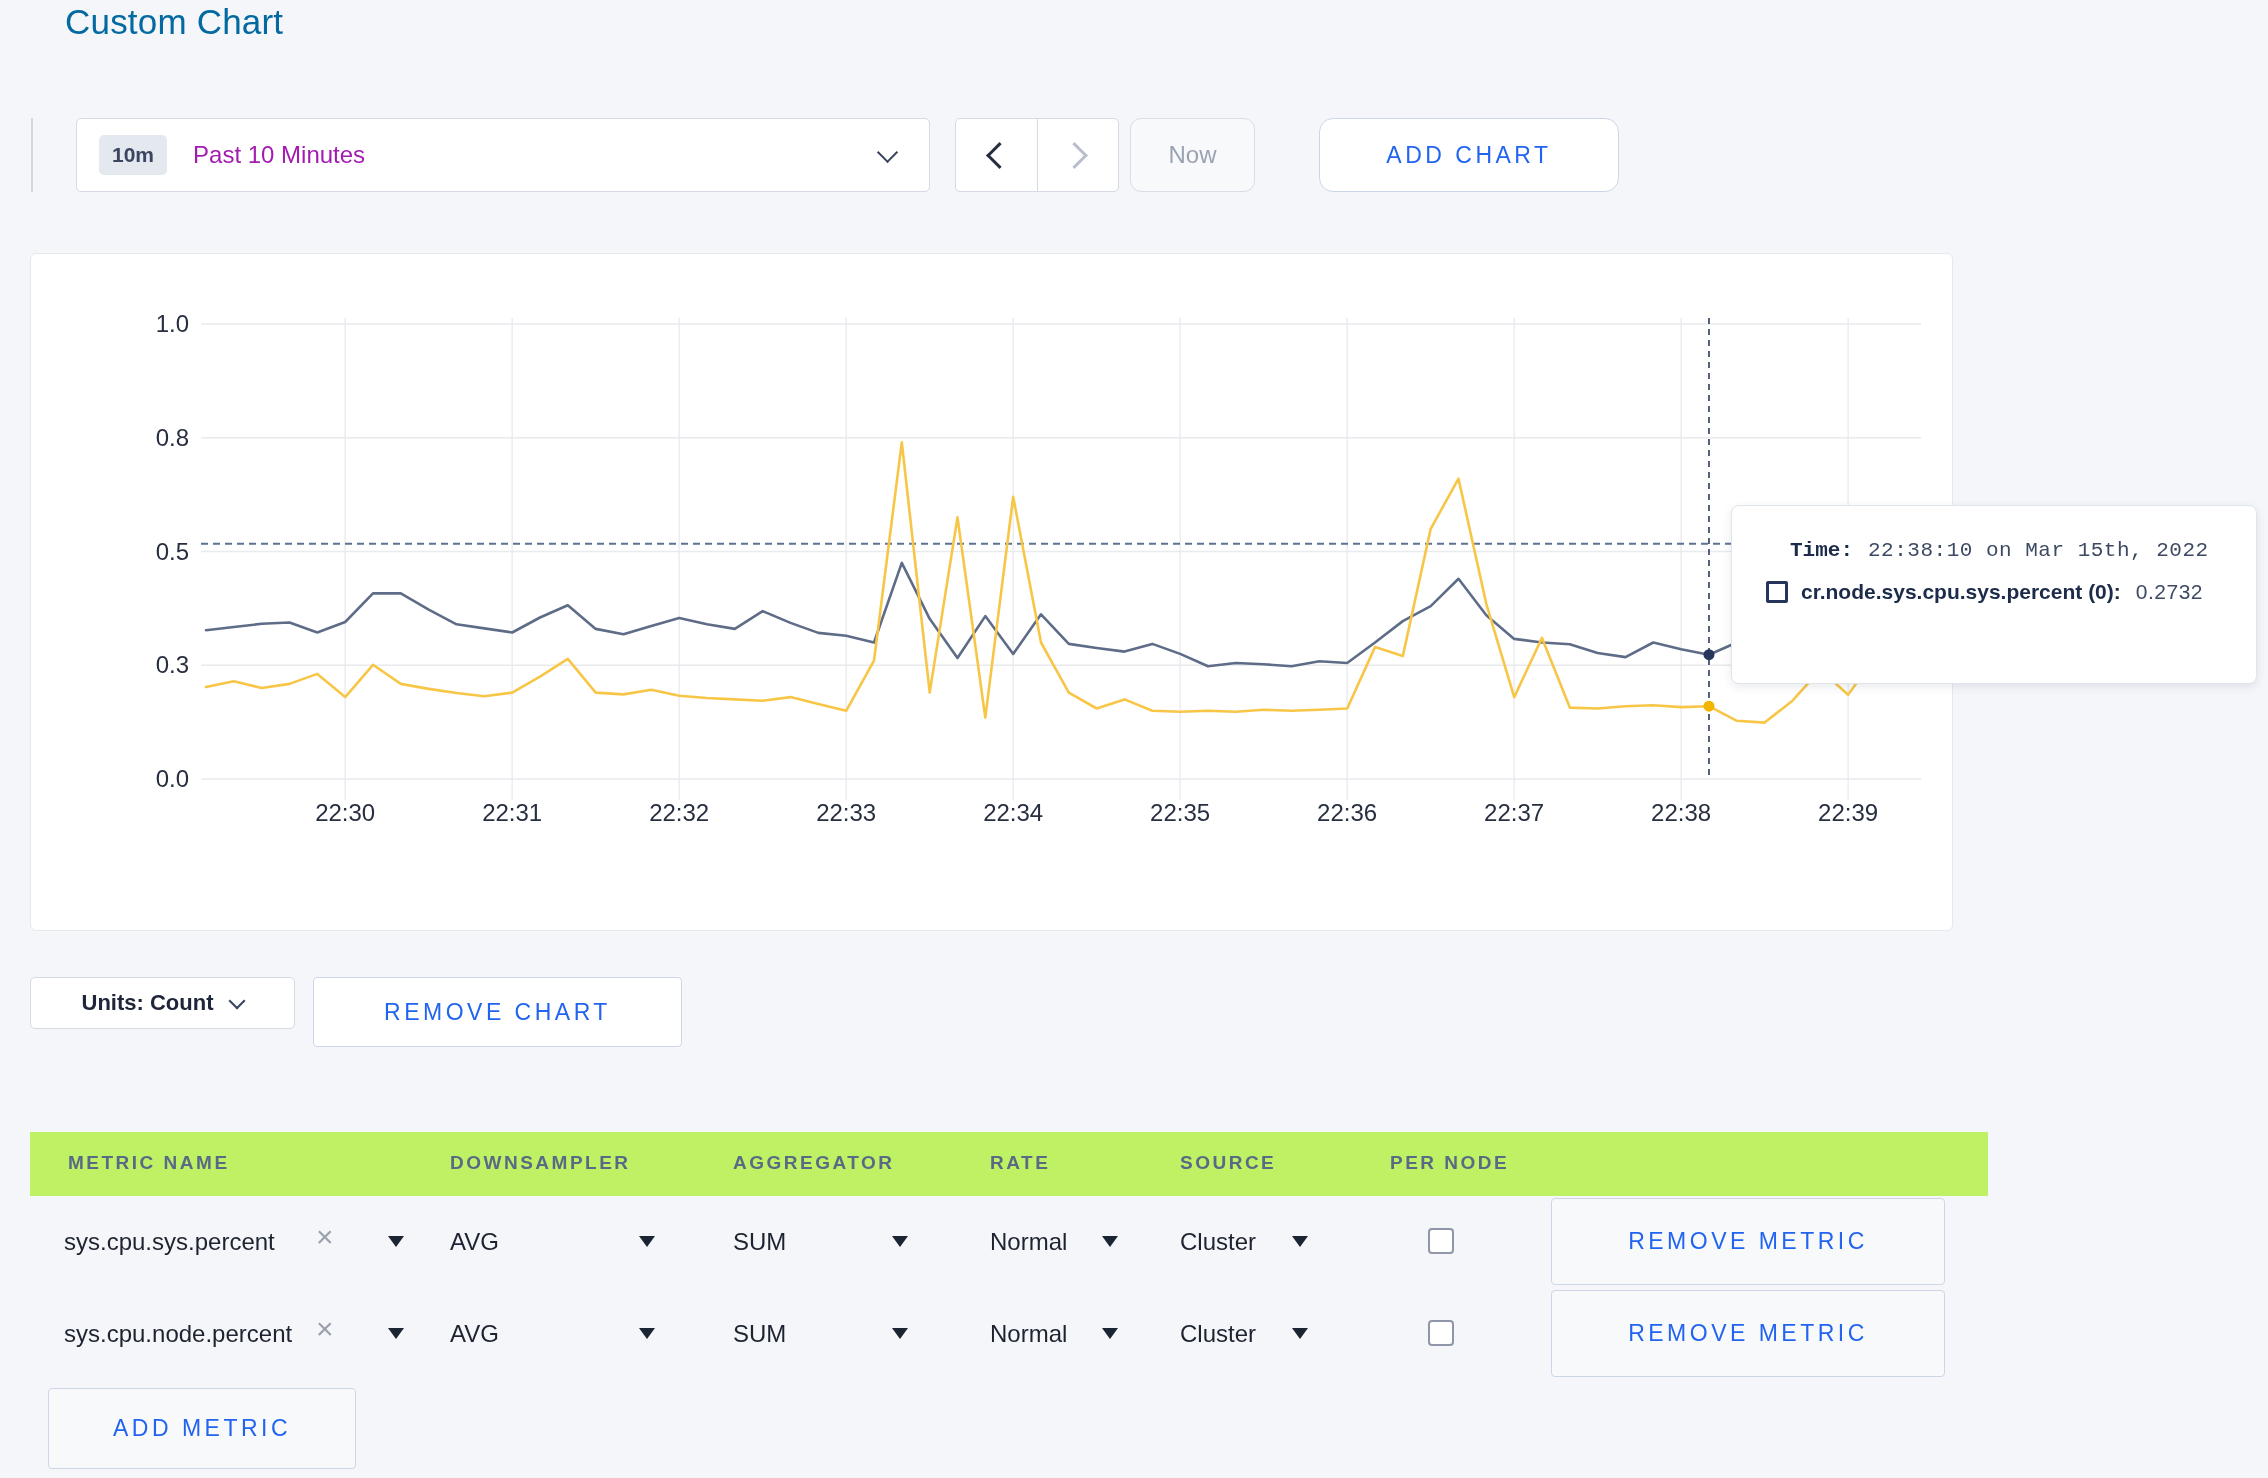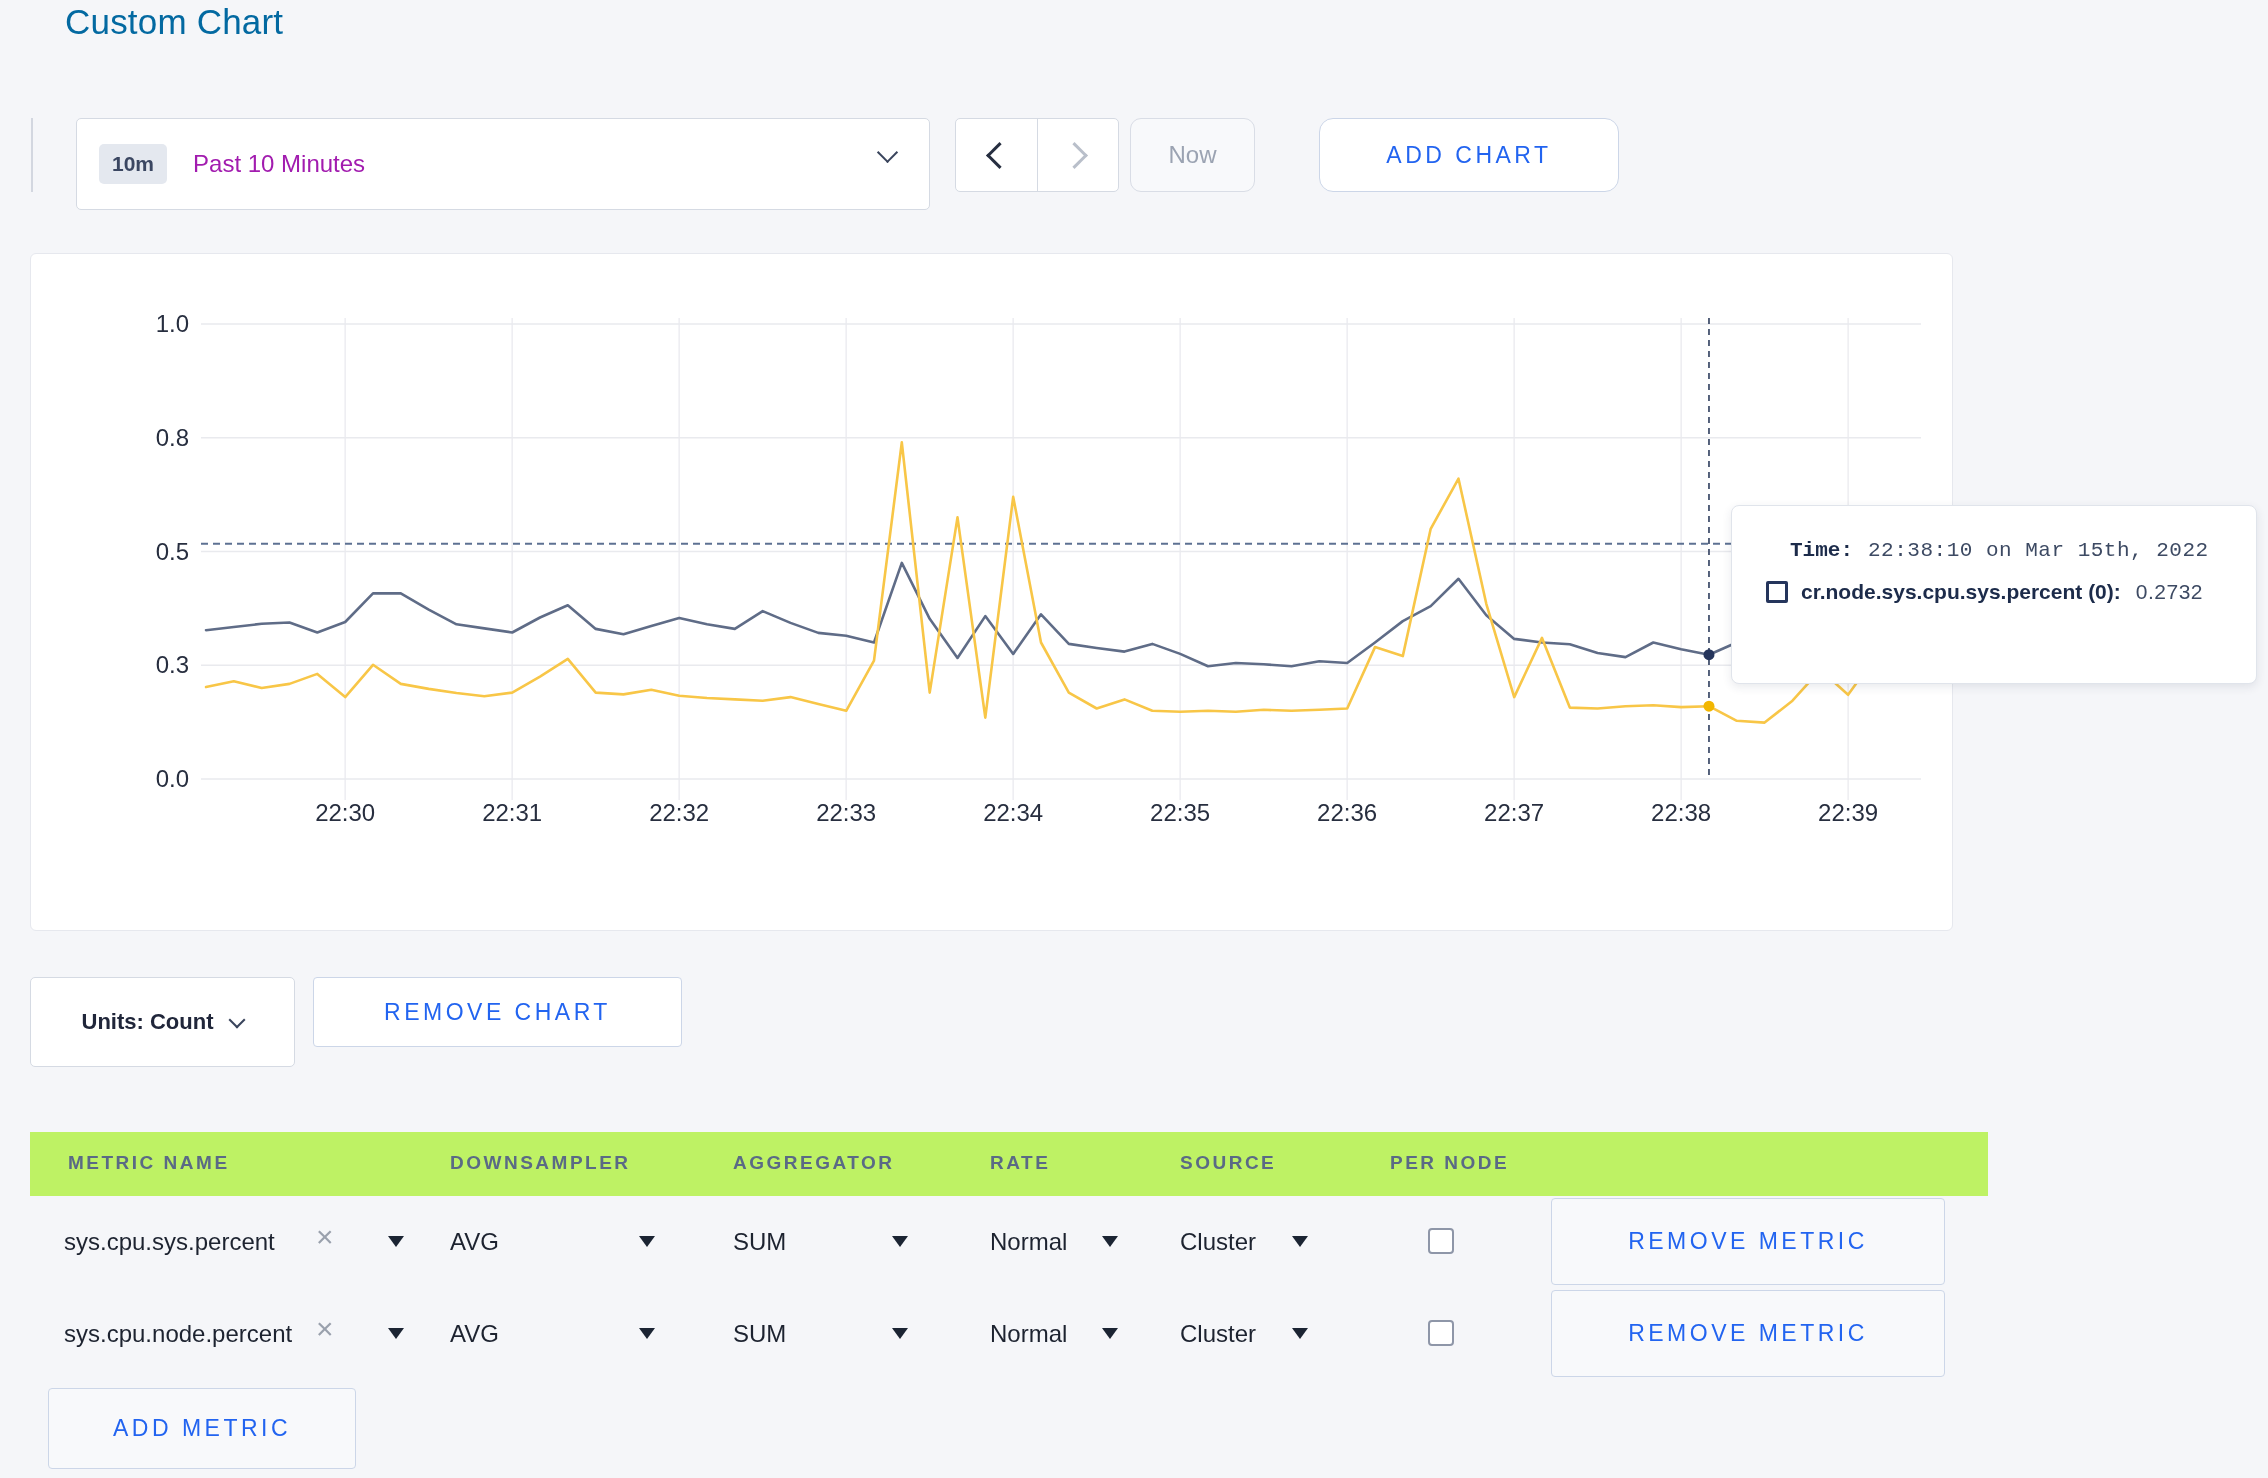--- a/index.html
+++ b/index.html
@@ -12,21 +12,21 @@
   .abs{position:absolute;}
 
   
   .page-title{
     left:30px;top:2px;font-size:35px;font-weight:500;color:#0369a1;letter-spacing:.2px;margin-left:35px;
   }
 
   
   .tb-divider{left:31px;top:118px;width:2px;height:74px;background:#d3d7e0;}
   .time-dropdown{
-    left:76px;top:118px;width:854px;height:92px;background:#fff;
+    left:76px;top:118px;width:854px;height:74px;background:#fff;
     border:1.5px solid #d5dae3;border-radius:5px;display:flex;align-items:center;box-sizing:border-box;
     cursor:pointer;
   }
   .range-badge{
     margin-left:22px;background:#e4e8ef;color:#3a4661;font-weight:bold;font-size:21px;
     padding:8px 13px;border-radius:5px;
   }
   .range-label{margin-left:26px;font-size:24px;color:#a21caf;}
   .chev-down{
     width:13px;height:13px;border-right:2.5px solid #39445c;border-bottom:2.5px solid #39445c;
@@ -74,21 +74,21 @@
     box-sizing:border-box;padding-top:24px;z-index:5;font-size:21px;color:#1c2b4a;
   }
   .tt-row{display:flex;align-items:center;height:44px;padding-left:34px;}
   .tt-row.first{padding-left:58px;height:40px;font-family:Liberation Mono, monospace;}
   .tt-label{font-weight:bold;color:#1c2b4a;}
   .tt-value{margin-left:15px;color:#3d4a63;letter-spacing:.5px;}
   .tt-swatch{width:16px;height:16px;border:3px solid #25355c;border-radius:2px;margin-right:13px;flex:none;}
 
   
   .units-box{
-    left:30px;top:977px;width:265px;height:90px;background:#fff;
+    left:30px;top:977px;width:265px;height:52px;background:#fff;
     border:1.5px solid #d5dae3;border-radius:5px;box-sizing:border-box;
     display:flex;align-items:center;justify-content:center;gap:18px;cursor:pointer;
   }
   .units-label{font-size:22px;font-weight:bold;color:#20263a;}
   .units-chev{width:10px;height:10px;border-right:2.5px solid #39445c;border-bottom:2.5px solid #39445c;transform:rotate(45deg);margin-top:-4px;}
   .remove-chart-btn{left:313px;top:977px;width:369px;height:70px;}
 
   
   .mt-header{left:30px;top:1132px;width:1958px;height:64px;background:#bef264;}
   .mt-col{

